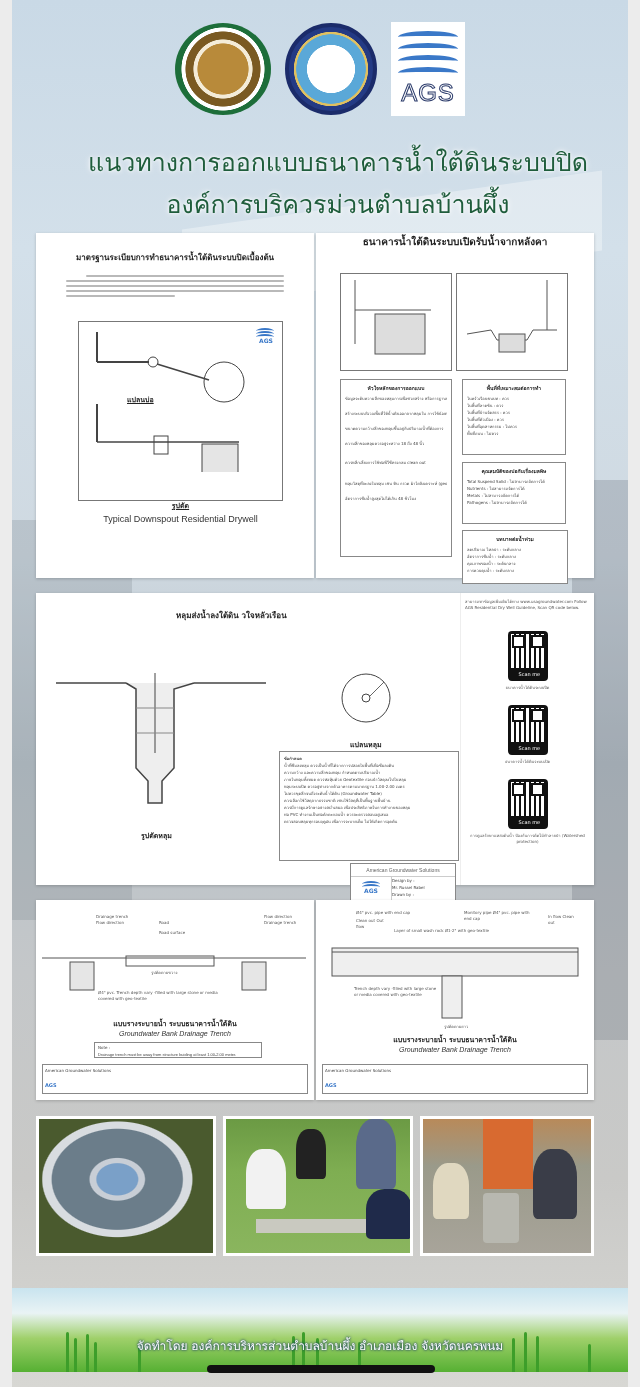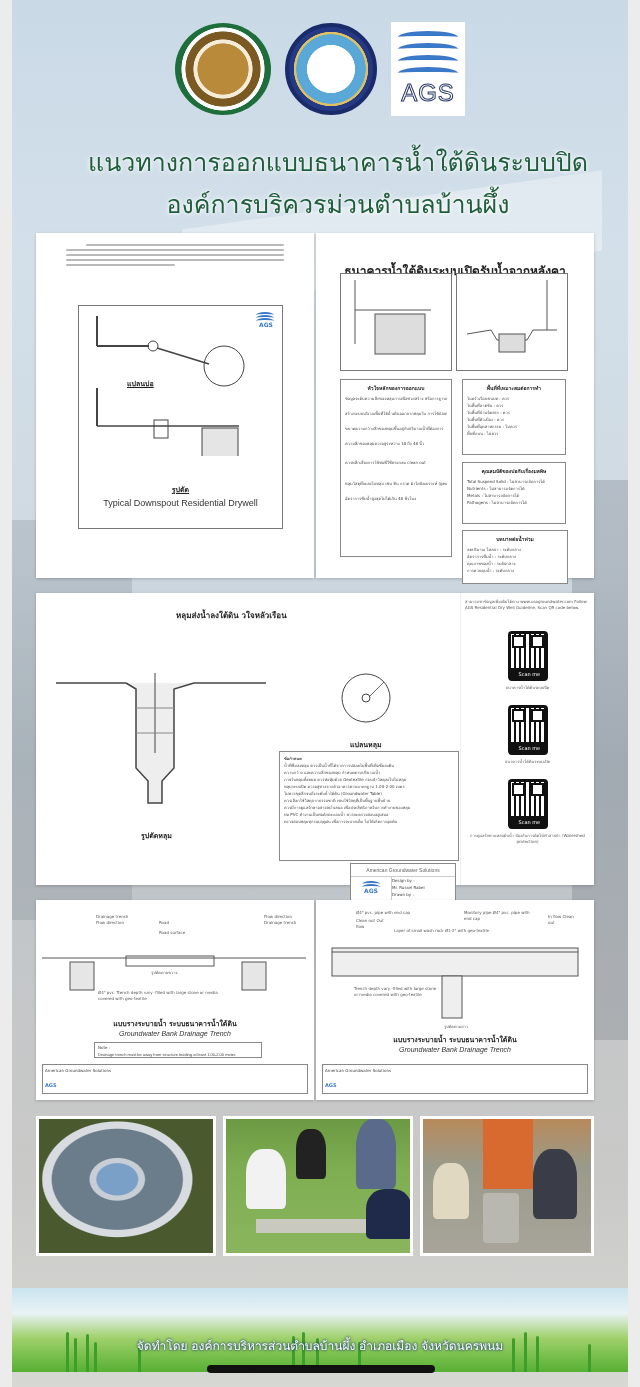--- a/index.html
+++ b/index.html
@@ -91,29 +91,30 @@
       <div class="wave"></div>
       <span class="ags-text">AGS</span>
     </div>
   </div>
 
   <div class="title t1">แนวทางการออกแบบธนาคารน้ำใต้ดินระบบปิด</div>
   <div class="title t2">องค์การบริควรม่วนตำบลบ้านผึ้ง</div>
 </div>
 
 <div class="sheet" id="p1">
+  <div class="sheet-title" style="margin-top:18px;font-size:8px;">มาตรฐานระเบียบการทำธนาคารน้ำใต้ดินระบบปิดเบื้องต้น</div>
   <div style="padding:8px 30px 0 30px;">
     <div class="blur-line" style="margin-left:20px;"></div>
     <div class="blur-line"></div>
     <div class="blur-line"></div>
     <div class="blur-line"></div>
     <div class="blur-line" style="width:50%;"></div>
 
   </div>
-  <div class="frame" style="left:42px;top:72px;width:205px;height:224px;">
+  <div class="frame" style="left:42px;top:88px;width:205px;height:180px;">
     <div style="position:absolute;right:6px;top:6px;width:20px;text-align:center;">
       <div class="wave" style="width:18px;border-top-width:2px;height:3px;"></div>
       <div class="wave" style="width:18px;border-top-width:2px;height:3px;"></div>
       <div class="wave" style="width:18px;border-top-width:2px;height:3px;"></div>
       <div style="font-size:6px;color:#3a78c8;font-weight:bold;">AGS</div>
     </div>
     <svg width="205" height="150" style="position:absolute;left:0;top:0;">
       <line x1="18" y1="10" x2="18" y2="40" stroke="#444" stroke-width="2"></line>
       <line x1="18" y1="40" x2="70" y2="40" stroke="#444" stroke-width="2"></line>
       <circle cx="74" cy="40" r="5" fill="none" stroke="#444"></circle>
@@ -124,21 +125,21 @@
       <rect x="75" y="114" width="14" height="18" fill="none" stroke="#444"></rect>
       <rect x="123" y="122" width="36" height="48" fill="#e5e5e5" stroke="#444"></rect>
     </svg>
     <div class="cap-th" style="position:absolute;left:48px;top:72px;text-decoration:underline;">แปลนบ่อ</div>
     <div class="cap-th" style="position:absolute;left:0;width:100%;top:178px;text-decoration:underline;">รูปตัด</div>
     <div class="cap-en" style="position:absolute;left:0;width:100%;top:192px;">Typical Downspout Residential Drywell</div>
   </div>
 </div>
 
 <div class="sheet" id="p2">
-  <div class="sheet-title" style="margin-top:28px;font-size:12px;">ธนาคารน้ำใต้ดินระบบเปิดรับน้ำจากหลังคา</div>
+  <div class="sheet-title" style="margin-top:1px;font-size:10px;">ธนาคารน้ำใต้ดินระบบเปิดรับน้ำจากหลังคา</div>
   <div class="frame" style="left:24px;top:40px;width:112px;height:98px;">
     <svg width="112" height="98">
       <line x1="14" y1="6" x2="14" y2="70" stroke="#555"></line>
       <rect x="34" y="40" width="50" height="40" fill="#ddd" stroke="#555"></rect>
       <line x1="14" y1="36" x2="90" y2="36" stroke="#555"></line>
     </svg>
   </div>
   <div class="frame" style="left:140px;top:40px;width:112px;height:98px;">
     <svg width="112" height="98">
       <line x1="90" y1="6" x2="90" y2="56" stroke="#555"></line>

